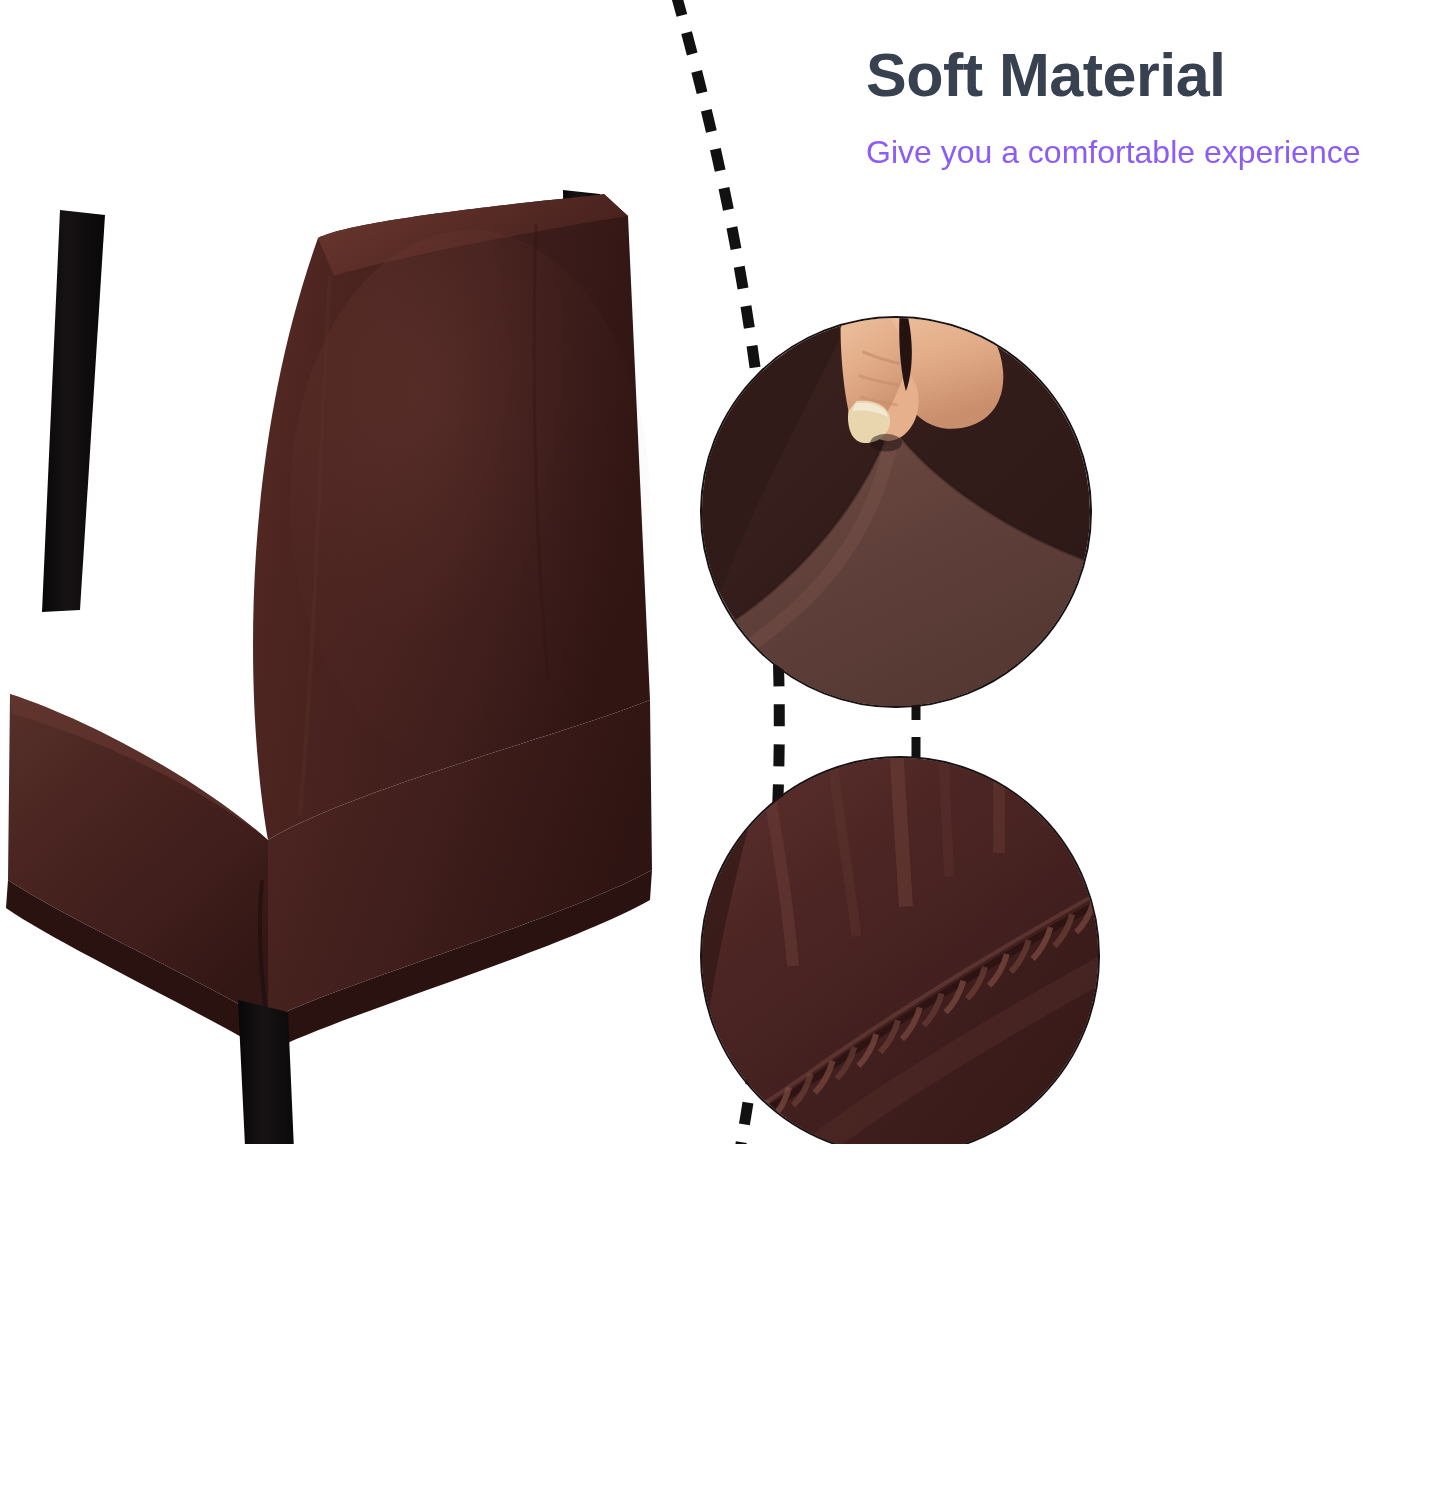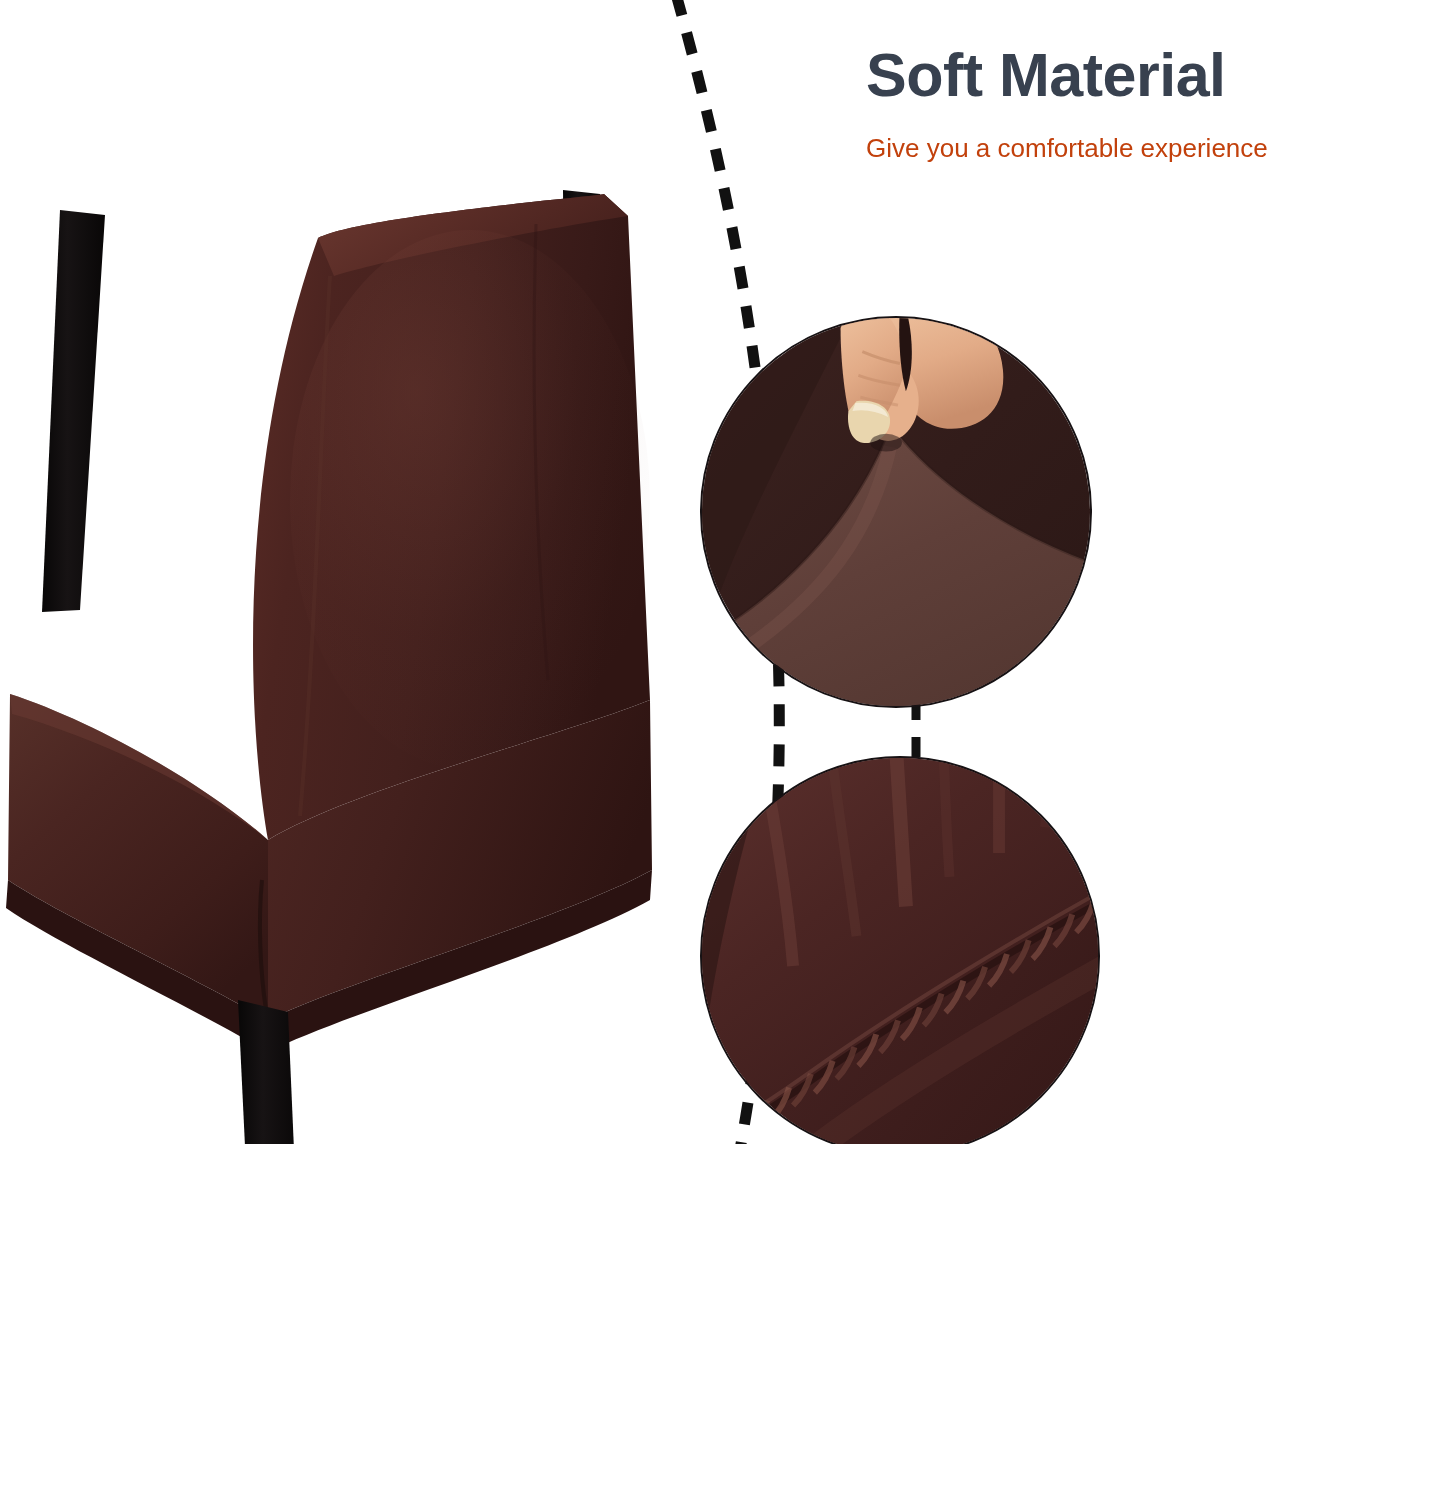--- a/index.html
+++ b/index.html
@@ -77,25 +77,25 @@
   .feature-title {
     font-size: 61px;
     font-weight: bold;
     line-height: 1.02;
     letter-spacing: -0.5px;
     margin: 0 0 26px 0;
     color: #38414f;
     white-space: nowrap;
   }
   .feature-desc {
-    font-size: 26px;
+    font-size: 32px;
     font-weight: normal;
     line-height: 1.28;
     margin: 0;
-    color: #c2410c;
+    color: #8b5cf6;
   }
   #block-elastic .feature-title { margin-bottom: 34px; }
 </style>
 </head>
 <body>
 
 <div id="stage">
 
   <div class="chair-art">
     <svg viewBox="0 0 660 1130" width="660" height="1130">

